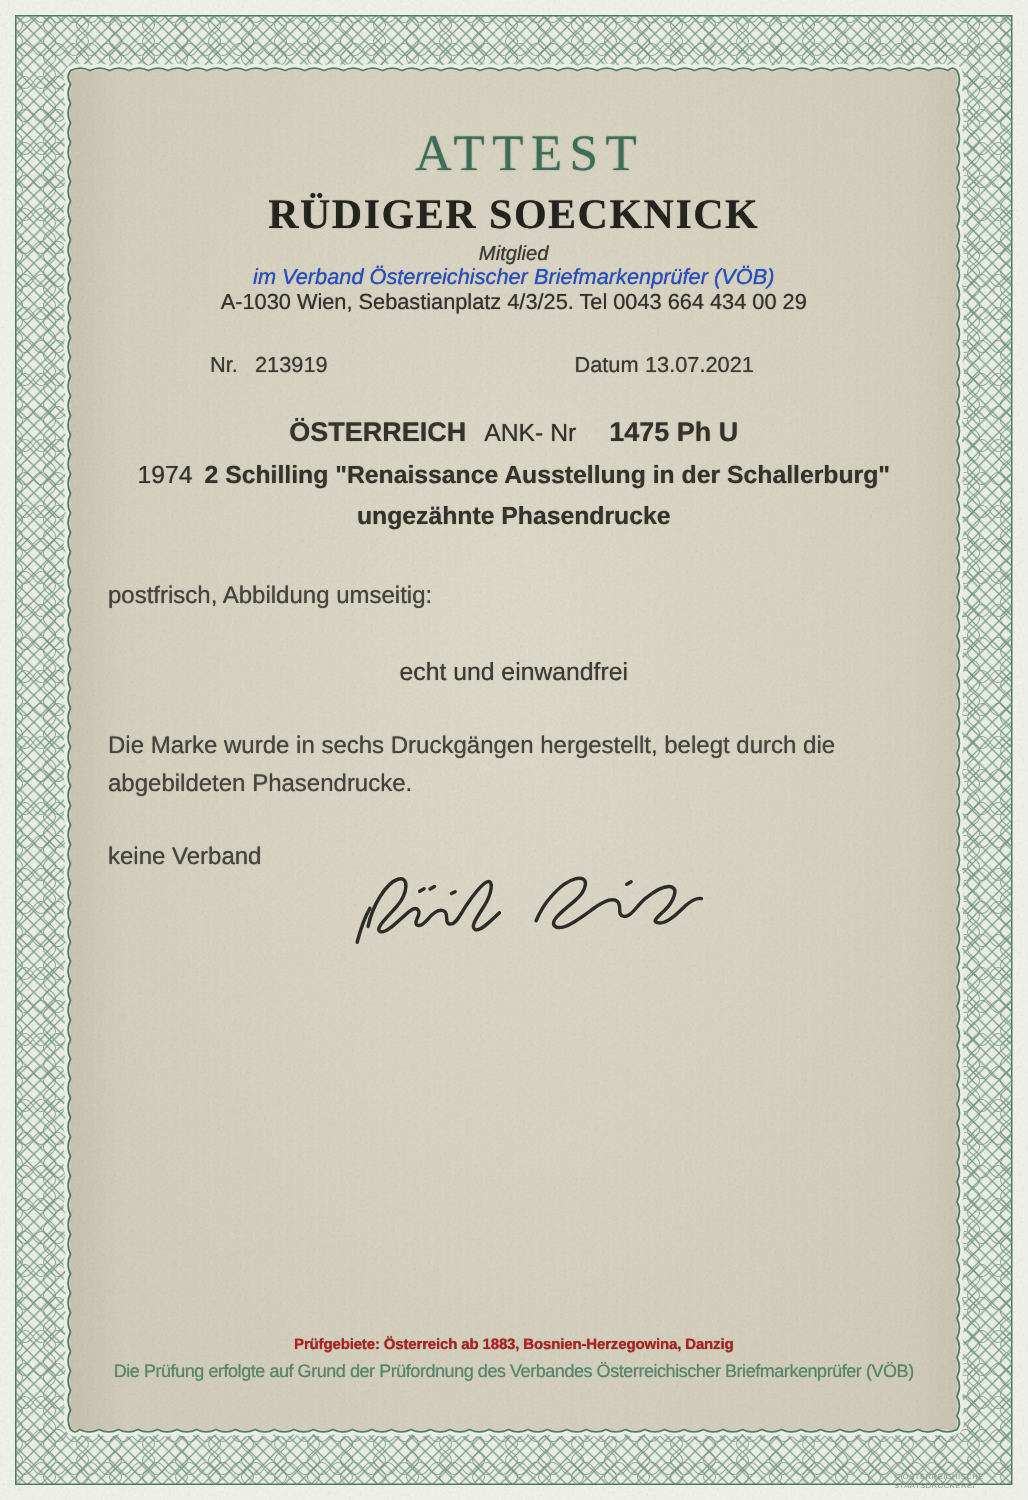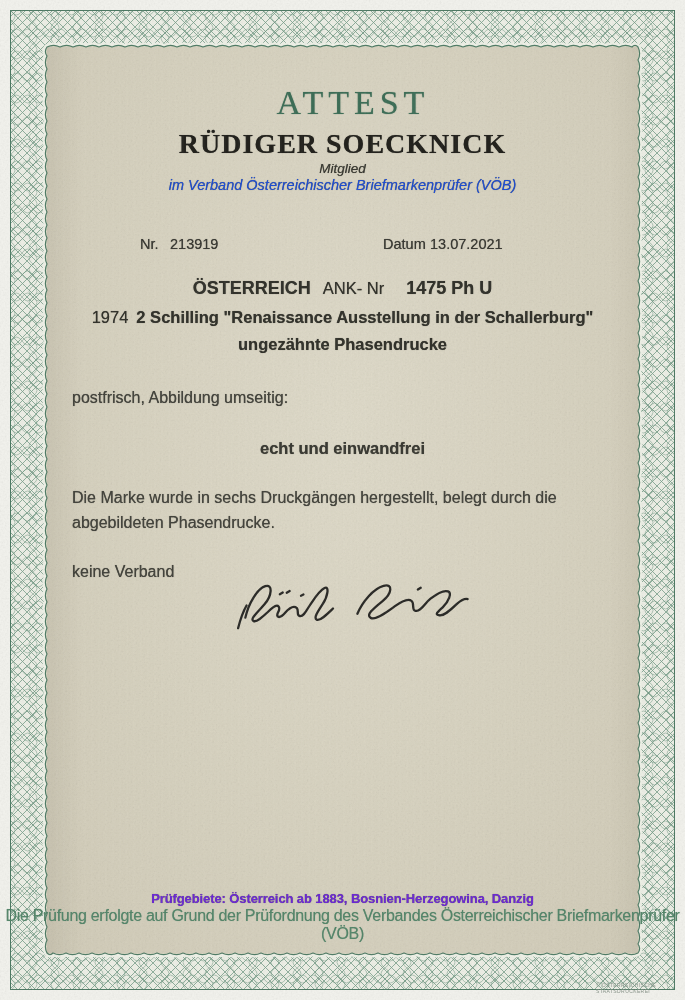--- a/index.html
+++ b/index.html
@@ -34,27 +34,27 @@
   .title1 .b{font-weight:bold;}
   .title1 .n{font-weight:normal;font-size:16.5px;}
   .gap1{display:inline-block;width:12px;}
   .gap2{display:inline-block;width:22px;}
   .gap3{display:inline-block;width:8px;}
   .title2{top:308px;font-size:16.5px;}
   .title2 .n{font-weight:normal;}
   .title2 .b{font-weight:bold;}
   .title3{top:335px;font-size:16.5px;font-weight:bold;}
   .postfrisch{top:389px;left:72px;font-size:16px;color:#44443d;}
-  .verdict{top:439px;font-size:16.5px;font-weight:bold;color:#3b3b34;}
+  .verdict{top:439px;font-size:16.5px;font-weight:normal;color:#3b3b34;}
   .bodyline1{top:489px;left:72px;font-size:16px;color:#45453e;}
   .bodyline2{top:514px;left:72px;font-size:16px;color:#45453e;}
   .keine{top:563px;left:72px;font-size:16px;color:#44443d;}
   .sig{left:228px;top:558px;width:252px;height:72px;transform:rotate(-4deg);}
-  .footer1{top:891px;font-size:13px;font-weight:600;letter-spacing:-.1px;color:#6d28d9;}
-  .footer2{top:907px;font-size:16px;letter-spacing:-.3px;color:var(--c-footer-green,#55876b);}
+  .footer1{top:891px;font-size:10px;font-weight:600;letter-spacing:-.1px;color:#b91c1c;}
+  .footer2{top:907px;font-size:12px;letter-spacing:-.3px;color:var(--c-footer-green,#55876b);}
   .micro{left:596px;top:982px;font-size:5px;letter-spacing:.4px;color:#8b978c;}
   .noise-svg{position:absolute;left:0;top:0;width:685px;height:1000px;pointer-events:none;
              mix-blend-mode:multiply;opacity:.15;}
 </style>
 </head>
 <body>
 
 <div class="page">
 
   <svg class="frame-svg" viewBox="0 0 685 1000" xmlns="http://www.w3.org/2000/svg">
@@ -80,20 +80,21 @@
   <div class="content">
 
     <div class="abs center attest">ATTEST</div>
 
     <div class="abs center examiner-name soft">RÜDIGER SOECKNICK</div>
 
     <div class="abs center mitglied soft">Mitglied</div>
 
     <div class="abs center association soft">im Verband Österreichischer Briefmarkenprüfer (VÖB)</div>
 
+    <div class="abs center address soft">A-1030 Wien, Sebastianplatz 4/3/25. Tel 0043 664 434 00 29</div>
 
     <div class="abs nr-row">
       <span class="nr-label soft">Nr.</span>
       <span class="nr-value soft">213919</span>
       <span class="date-label soft">Datum</span>
       <span class="date-value soft">13.07.2021</span>
     </div>
 
     <div class="abs center title1 soft">
       <span class="b">ÖSTERREICH</span><span class="gap1"></span><span class="n">ANK- Nr</span><span class="gap2"></span><span class="b">1475 Ph U</span>

